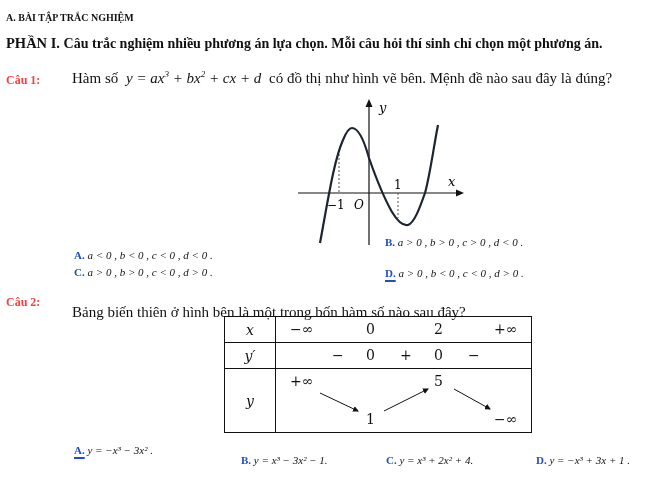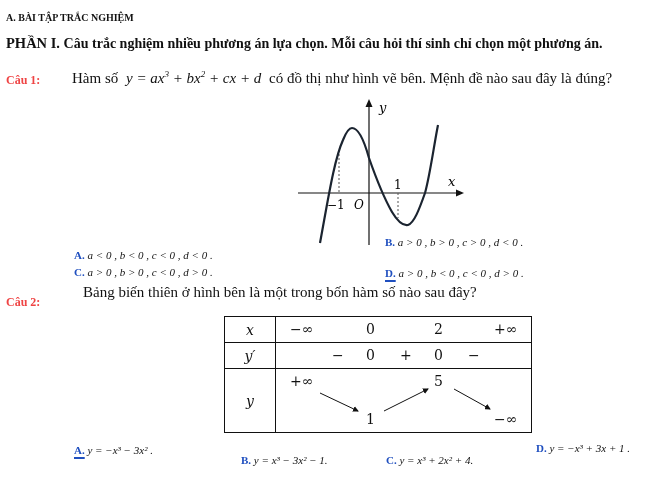--- a/index.html
+++ b/index.html
@@ -82,21 +82,21 @@
   <span class="math">a &gt; 0 , b &gt; 0 , c &lt; 0 , d &gt; 0 .</span>
 </div>
 <div class="abs opt" style="left:385px; top:267px;">
   <span class="opt-letter correct">D.</span>
   <span class="math">a &gt; 0 , b &lt; 0 , c &lt; 0 , d &gt; 0 .</span>
 </div>
 
 <div class="abs" style="left:6px; top:292px;text-align:center;">
   <span class="q-label">Câu 2:</span>
 </div>
-<div class="abs q-text" style="left:72px; top:284px;margin-left:11px;">Bảng biến thiên ở hình bên là một trong bốn hàm số nào sau đây?</div>
+<div class="abs q-text" style="left:72px; top:304px;">Bảng biến thiên ở hình bên là một trong bốn hàm số nào sau đây?</div>
 
 <table class="bbt">
   <tbody>
       <tr class="row-x">
     <td class="head">x</td>
     <td class="cell-rel">
       <span style="left:14px; top:4px;">−∞</span>
       <span style="left:90px; top:4px;">0</span>
       <span style="left:158px; top:4px;">2</span>
       <span style="left:218px; top:4px;">+∞</span>
@@ -139,16 +139,16 @@
   <span class="math">y = −x³ − 3x² .</span>
 </div>
 <div class="abs opt" style="left:241px; top:454px;">
   <span class="opt-letter">B.</span>
   <span class="math">y = x³ − 3x² − 1.</span>
 </div>
 <div class="abs opt" style="left:386px; top:454px;">
   <span class="opt-letter">C.</span>
   <span class="math">y = x³ + 2x² + 4.</span>
 </div>
-<div class="abs opt" style="left:536px; top:442px;">
+<div class="abs opt" style="left:536px; top:454px;">
   <span class="opt-letter">D.</span>
   <span class="math">y = −x³ + 3x + 1 .</span>
 </div>
 
 </body></html>

